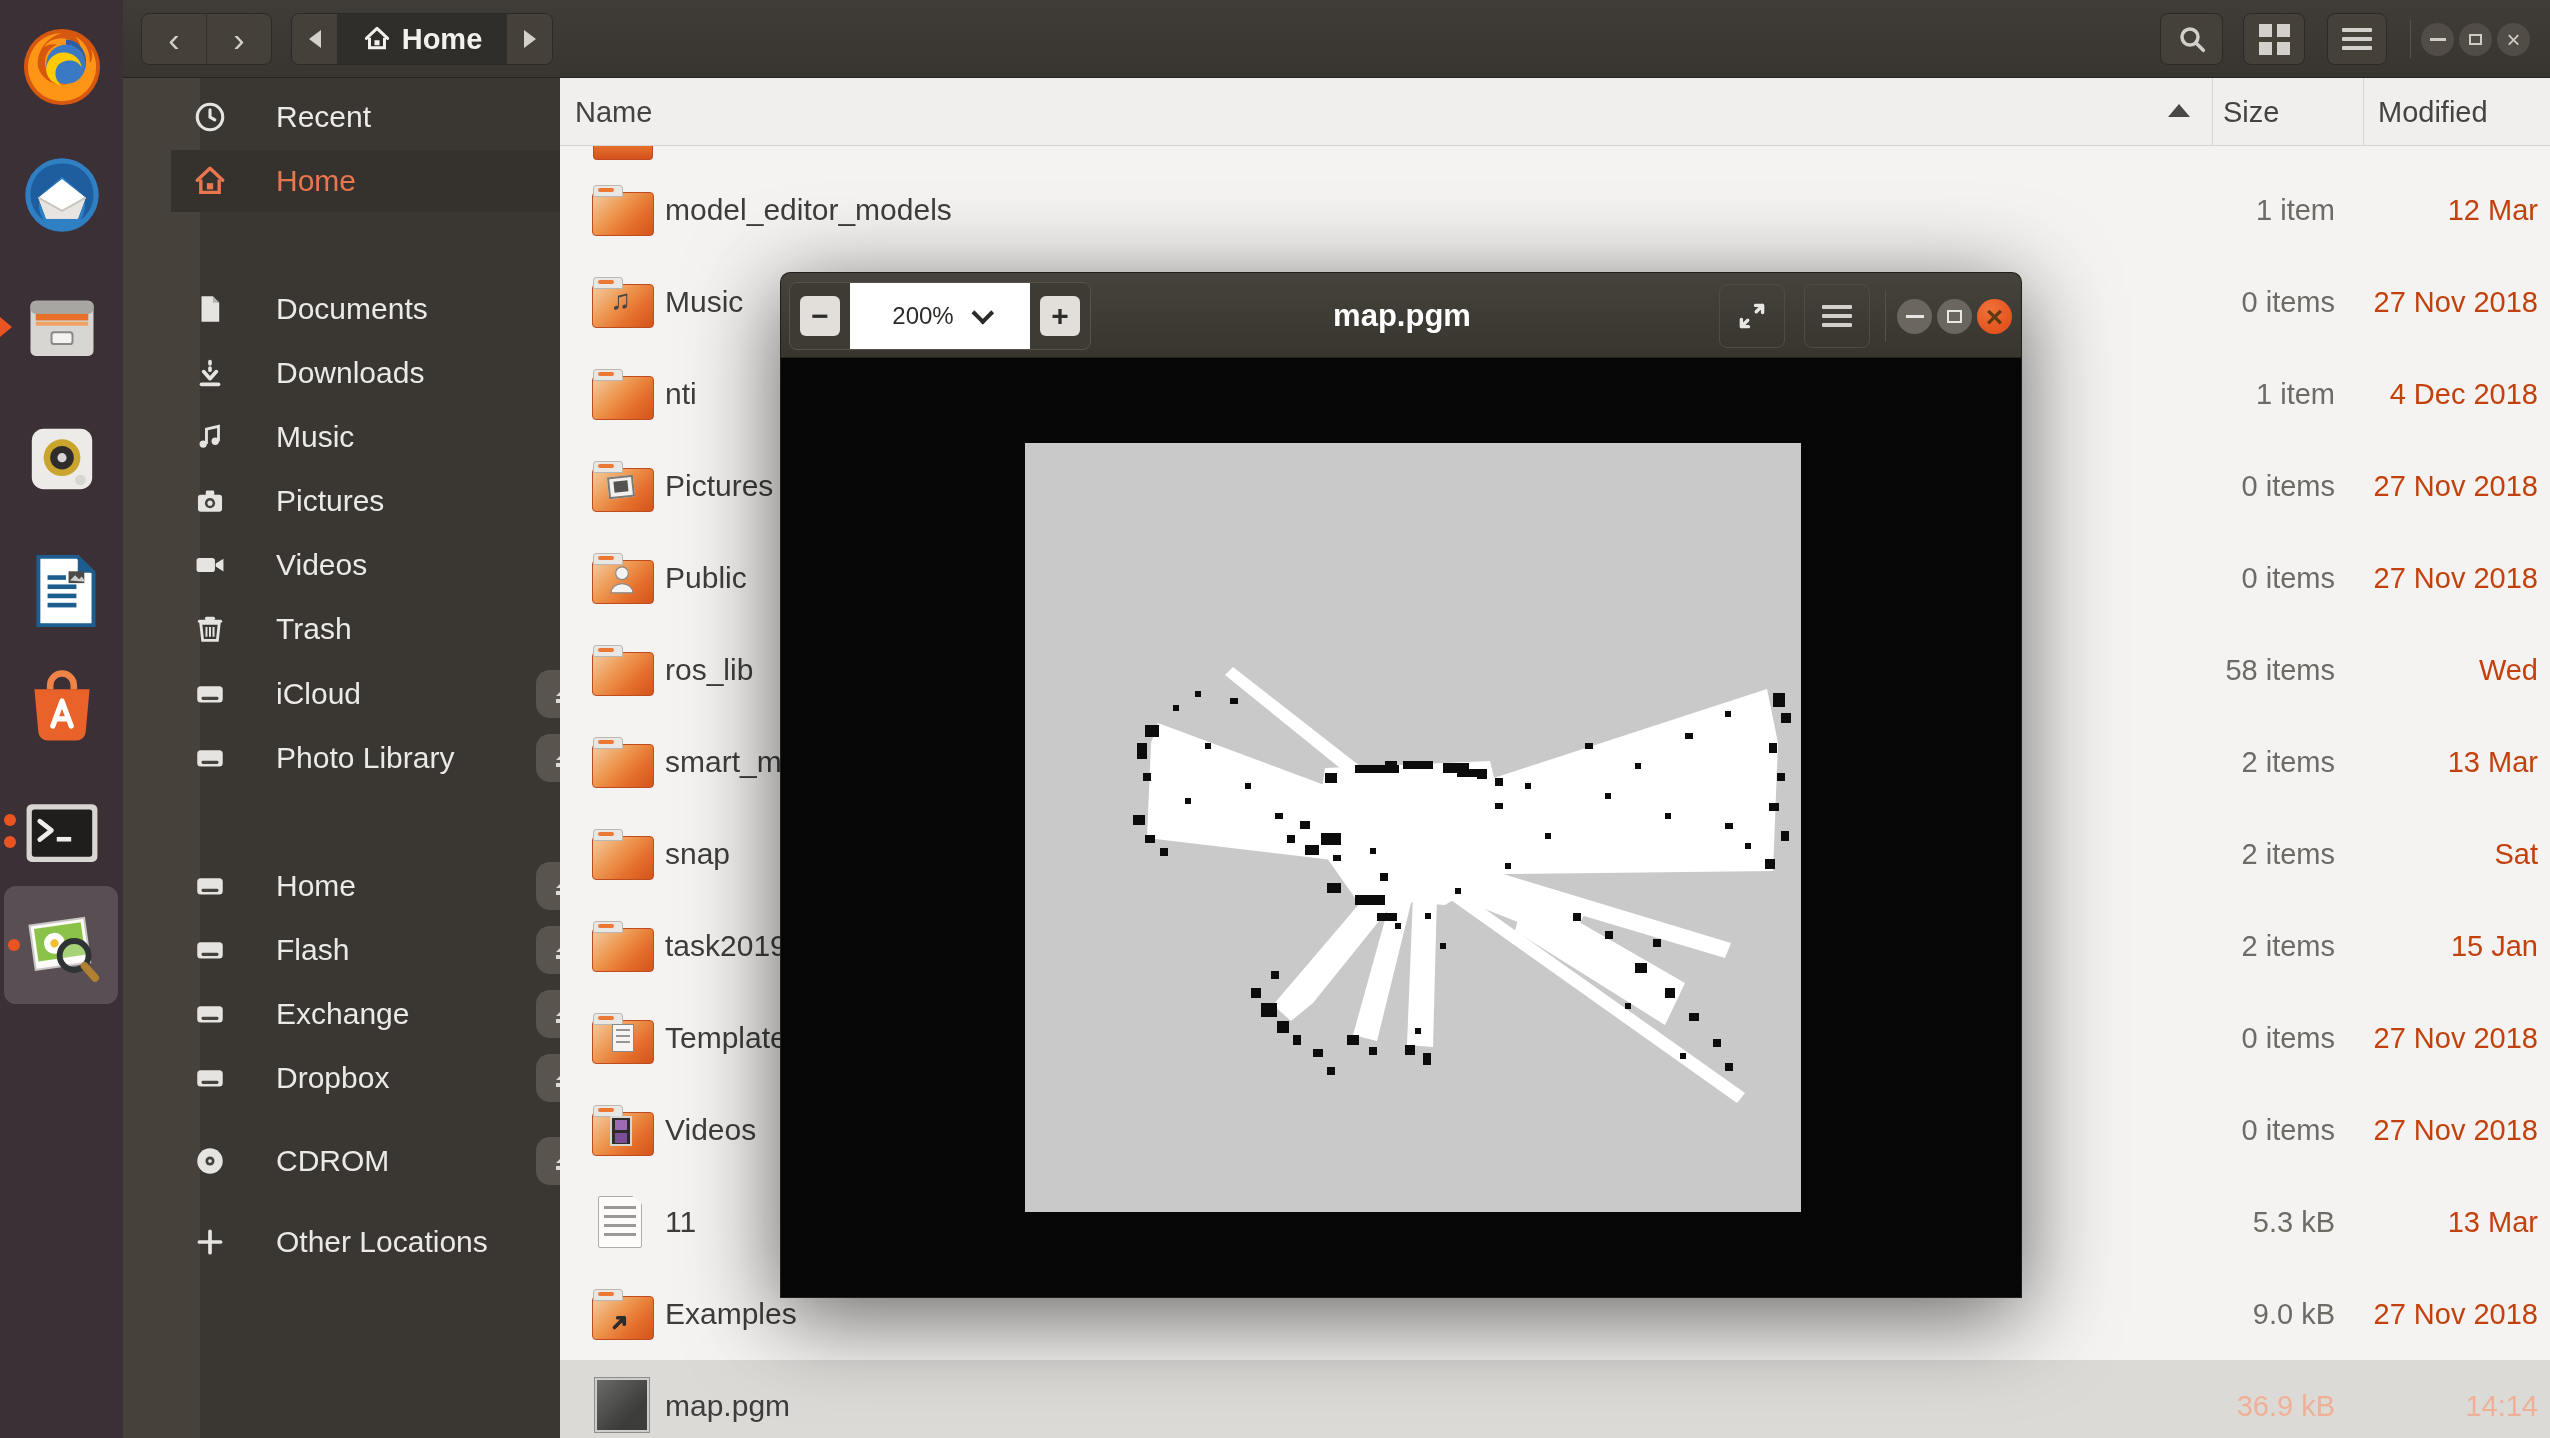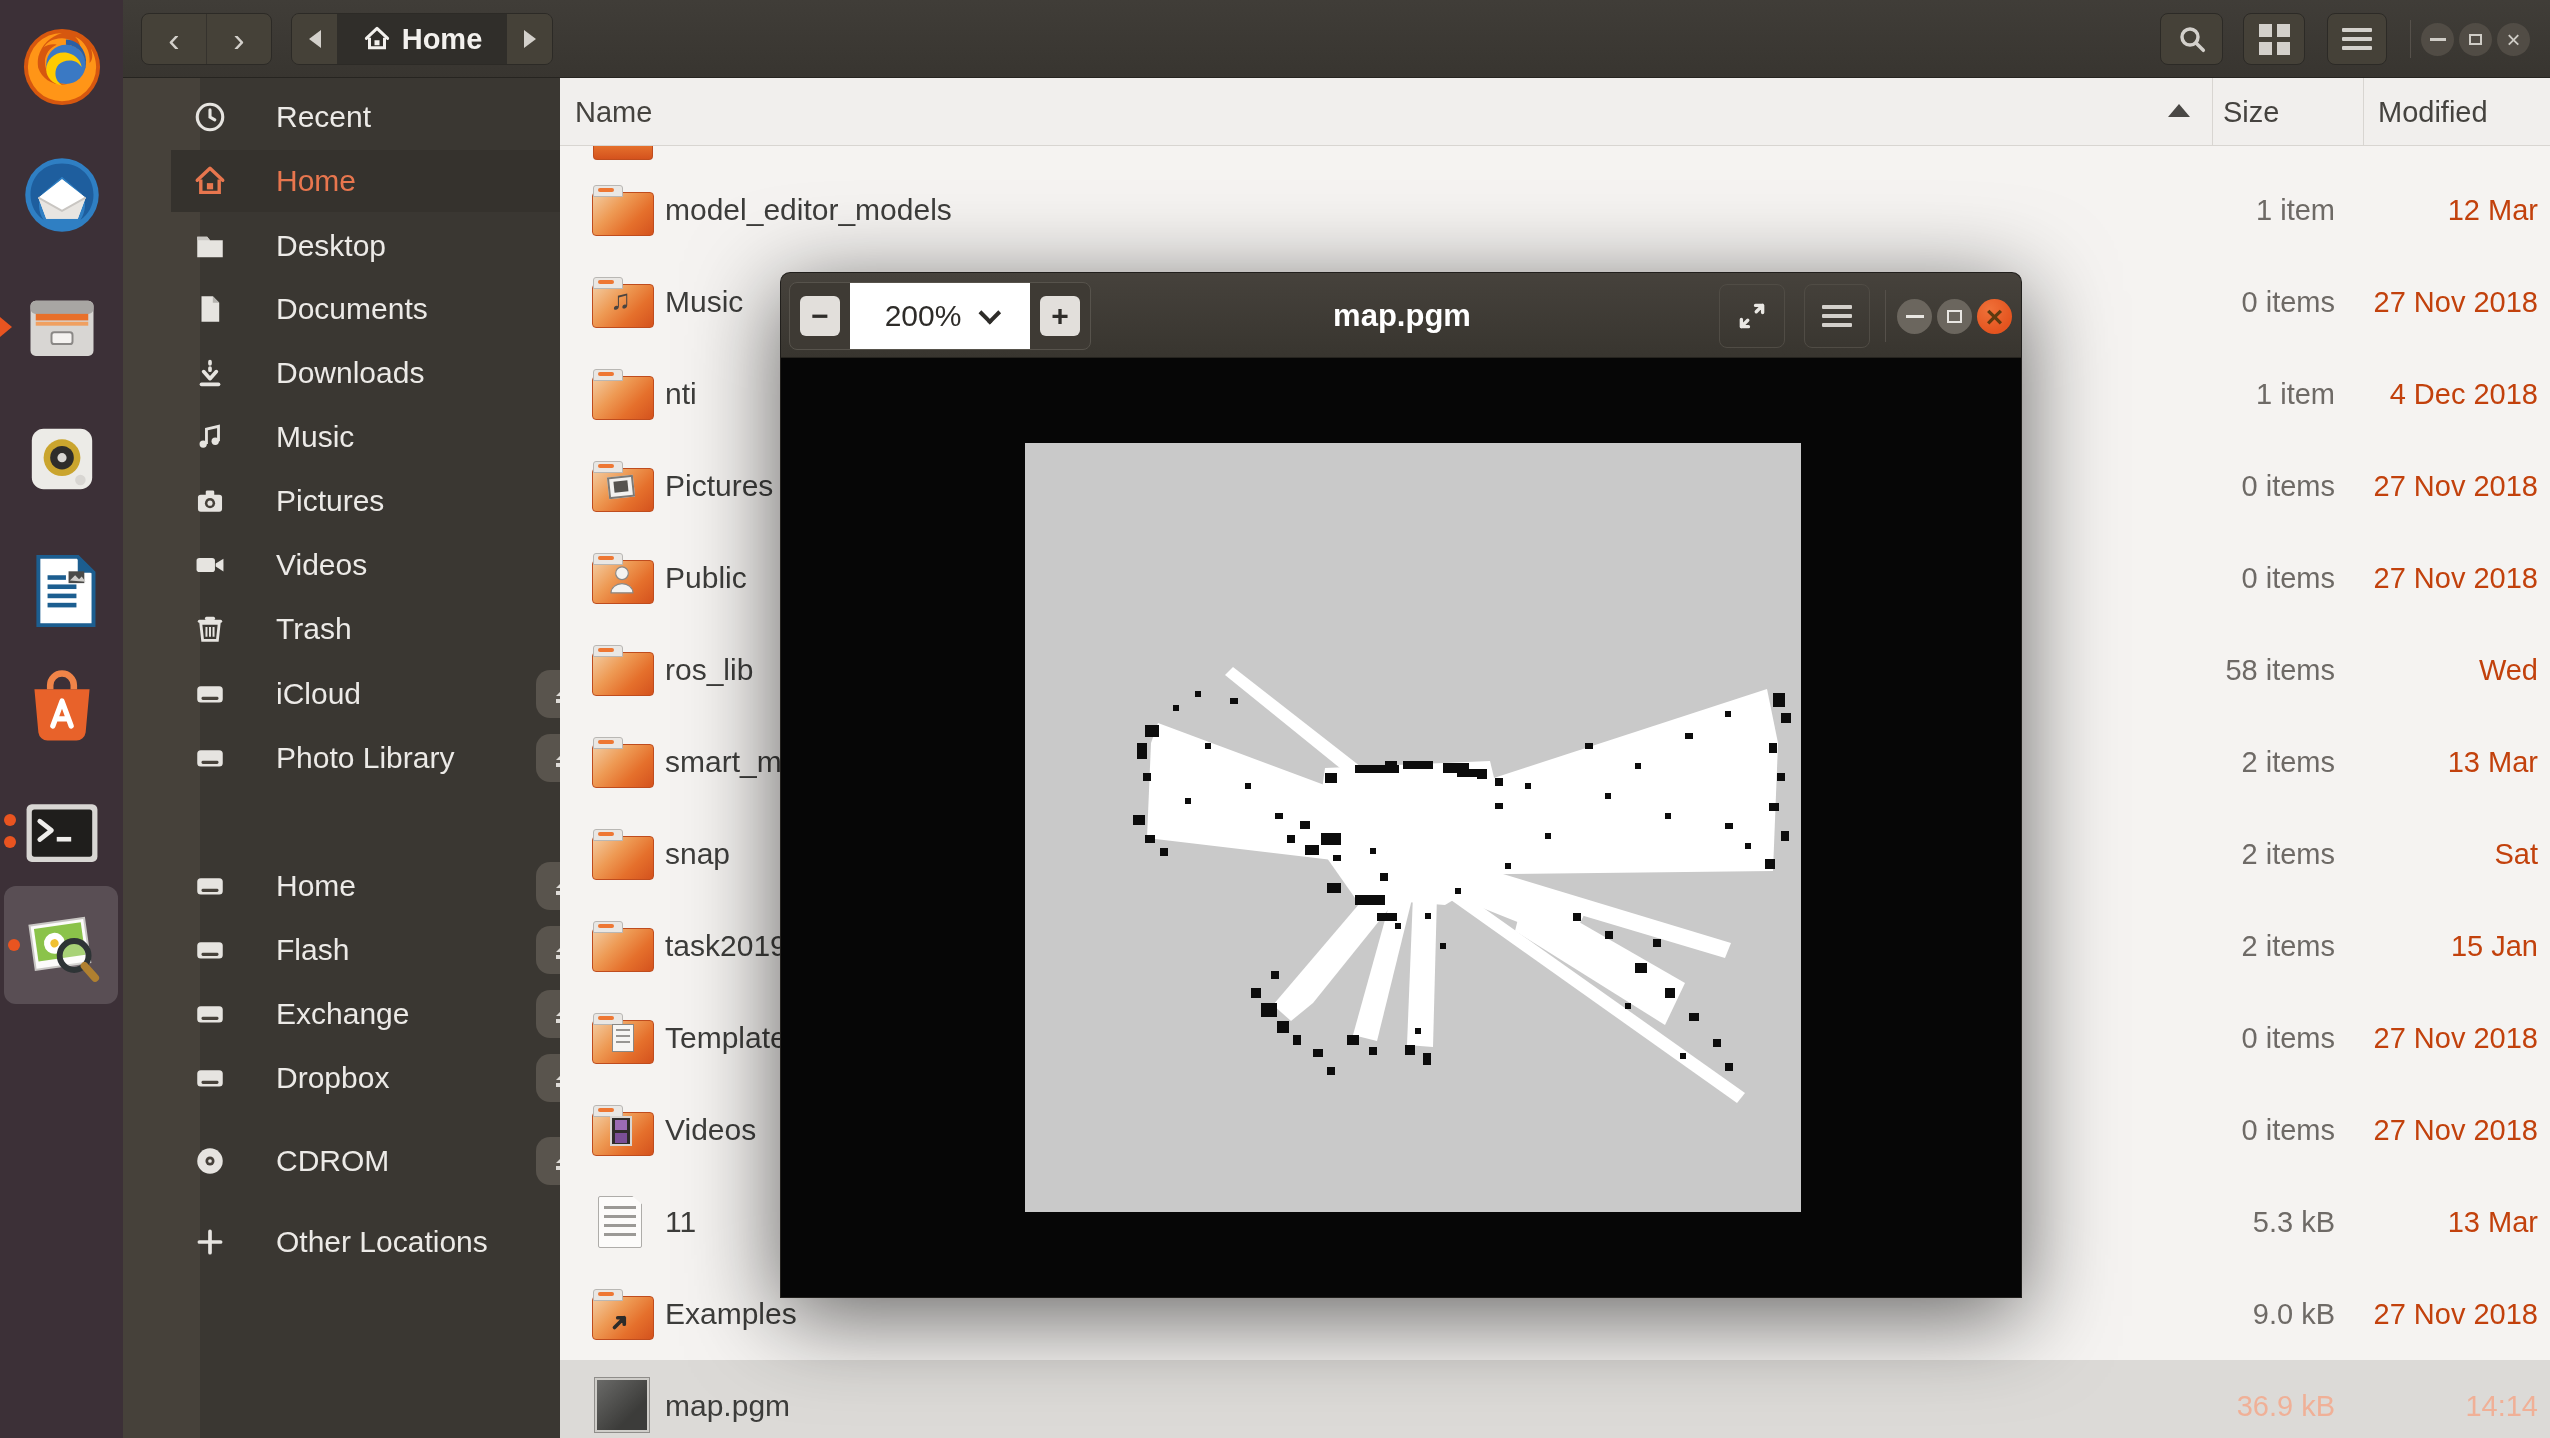--- a/index.html
+++ b/index.html
@@ -114,21 +114,21 @@
     border-bottom:1px solid #26241f; border-radius:10px 10px 0 0; }
   #zoom-group { position:absolute; left:8px; top:9px; height:68px; display:flex;
     align-items:stretch; background:#3e3a34; border:1px solid #57534c; border-radius:8px;
     overflow:hidden; }
   .zoom-btn { width:60px; display:flex; align-items:center; justify-content:center; }
   .zoom-sq { width:40px; height:40px; background:#e2dfdb; border-radius:6px;
     display:flex; align-items:center; justify-content:center;
     font-size:30px; color:#2f2d2a; font-weight:bold; line-height:0; }
   #zoom-field { width:180px; background:#ffffff; display:flex; align-items:center;
     justify-content:center; gap:18px; }
-  #zoom-value { font-size:30px; color:#2e2c29; }
+  #zoom-value { font-size:24px; color:#2e2c29; }
   .chev-down { width:16px; height:16px; border-right:4px solid #2e2c29;
     border-bottom:4px solid #2e2c29; transform:rotate(45deg) translateY(-4px); }
   #viewer-title { position:absolute; left:0; top:0; width:1242px; height:86px;
     display:flex; align-items:center; justify-content:center; color:#ffffff;
     font-weight:bold; font-size:31px; pointer-events:none; }
   .vt-btn { position:absolute; top:11px; width:66px; height:64px;
     border:1px solid #504c45; border-radius:8px; display:flex; align-items:center;
     justify-content:center; }
   .vt-sep { position:absolute; left:1104px; top:17px; width:1px; height:52px; background:#55504a; }
   .vt-circle { position:absolute; top:26px; width:35px; height:35px; border-radius:50%;
@@ -336,29 +336,20 @@
         </div>
         <div class="sb-item selected" style="top: 72px;">
           <span class="sb-icon">
             <svg viewBox="0 0 24 24">
               <path d="M3 11.5 L12 3 L21 11.5" fill="none" stroke="#e8764e" stroke-width="2.4" stroke-linecap="round" stroke-linejoin="round"></path>
               <path d="M5.5 11 v9 h13 v-9" fill="none" stroke="#e8764e" stroke-width="2.4"></path>
               <rect x="9.8" y="13.5" width="4.4" height="4.4" fill="#e8764e"></rect>
             </svg>
           </span>
           <span class="sb-label">Home</span>
-        </div>
-        <div class="sb-item" style="top: 137px;">
-          <span class="sb-icon">
-            <svg viewBox="0 0 24 24">
-              <path d="M3 5.5 h7 l2 2.5 h9 v12 h-18 z" fill="#e6e4e0"></path>
-              <path d="M3 5.5 h7 l2 2.5 h-9 z" fill="#c9c7c3"></path>
-            </svg>
-          </span>
-          <span class="sb-label">Desktop</span>
         </div>
         <div class="sb-item" style="top: 200px;">
           <span class="sb-icon">
             <svg viewBox="0 0 24 24">
               <path d="M6 3 h8 l4.5 4.5 V21 H6 z" fill="#e6e4e0"></path>
               <path d="M14 3 l4.5 4.5 H14 z" fill="#b5b3af"></path>
             </svg>
           </span>
           <span class="sb-label">Documents</span>
         </div>

